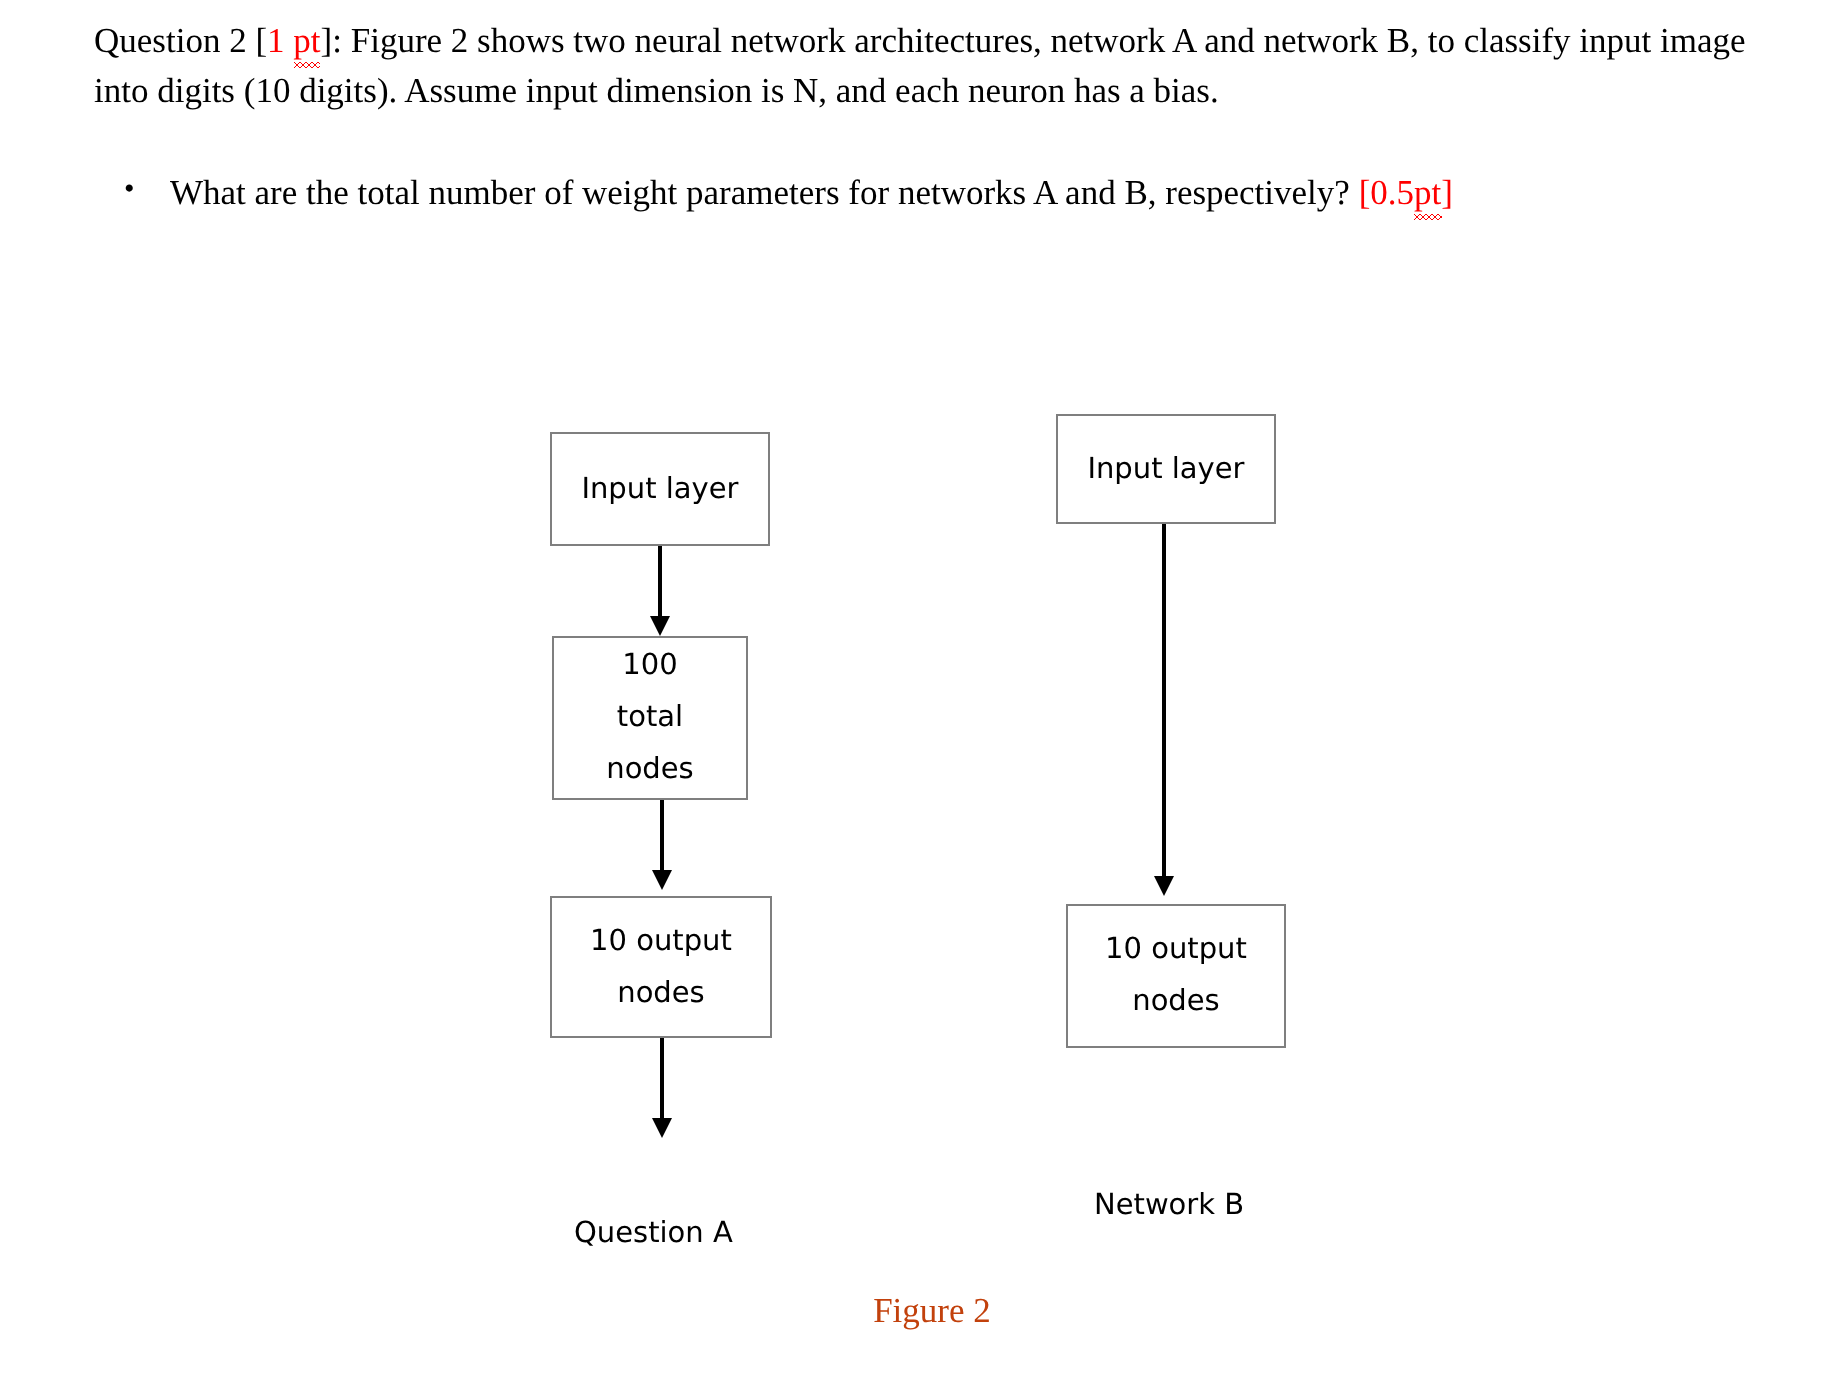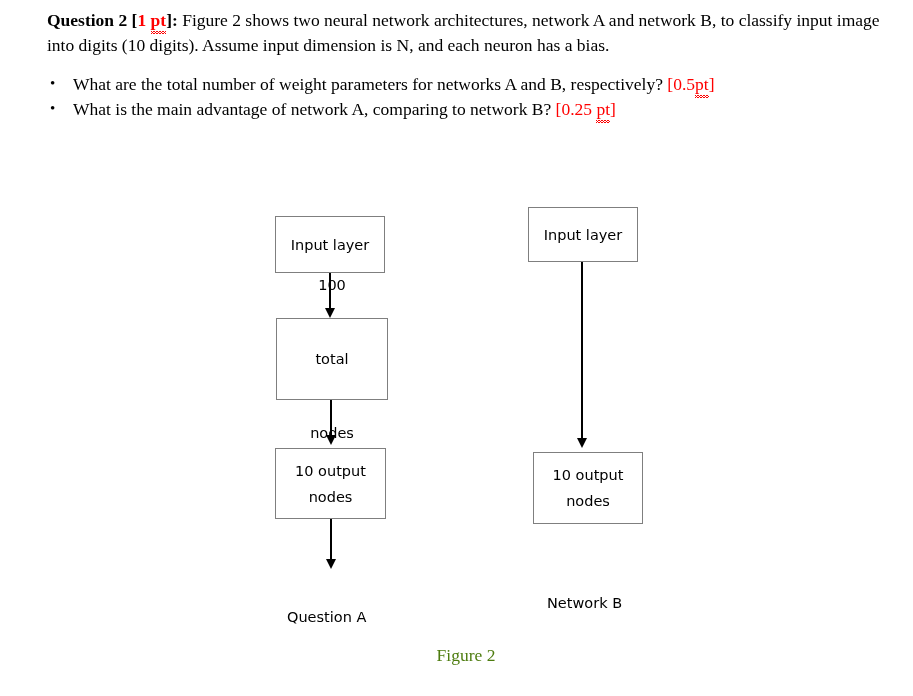--- a/index.html
+++ b/index.html
@@ -22,21 +22,21 @@
     left: 47px;
     top: 8px;
     width: 840px;
   }
   .q-intro {
     font-size: 17.5px;
     line-height: 25px;
     text-align: left;
   }
   .q-lead {
-    font-weight: bold;
+    font-weight: normal;
   }
   .red {
     color: #ff0000;
   }
   .spell {
     position: relative;
     display: inline-block;
   }
   .spell::after {
     content: "";
@@ -46,21 +46,21 @@
     bottom: -1px;
     height: 3px;
     background-image:
       linear-gradient(45deg, transparent 42%, #ff0000 42%, #ff0000 58%, transparent 58%),
       linear-gradient(-45deg, transparent 42%, #ff0000 42%, #ff0000 58%, transparent 58%);
     background-size: 3px 3px;
     background-repeat: repeat-x;
   }
 
   .bullets {
-    margin: 0;
+    margin: 12px;
     padding: 0;
     list-style: none;
     position: absolute;
     left: 38px;
     top: 72px;
     width: 800px;
   }
   .bullets li {
     position: relative;
     font-size: 17.5px;
@@ -103,21 +103,21 @@
     text-align: center;
     display: flex;
     flex-direction: column;
     align-items: center;
     justify-content: center;
   }
   .nodebox span { display: block; white-space: nowrap; }
 
   
   #boxA1 { left: 251px; top: 216px; width: 110px; height: 57px; }
-  #boxA2 { left: 252px; top: 318px; width: 112px; height: 82px; gap: 48px; }
+  #boxA2 { left: 252px; top: 318px; width: 98px; height: 82px; }
   #boxA3 { left: 251px; top: 448px; width: 111px; height: 71px; }
 
   
   #boxB1 { left: 504px; top: 207px; width: 110px; height: 55px; }
   #boxB2 { left: 509px; top: 452px; width: 110px; height: 72px; }
 
   
   .arrow {
     position: absolute;
     width: 0;
@@ -165,33 +165,32 @@
   #labelA { left: 263px; top: 609px; }
   #labelB { left: 523px; top: 595px; }
 
   .figure-caption {
     position: absolute;
     left: 0;
     top: 645px;
     width: 884px;
     text-align: center;
     font-size: 17.5px;
-    color: #4d7c0f;
+    color: #c2410c;
   }
 </style>
 </head>
 <body>
 
 <div class="question-block">
   <div class="q-intro"><span class="q-lead">Question 2</span><span class="q-lead"> [</span><span class="q-lead red">1</span><span class="q-lead red">&nbsp;</span><span class="q-lead red spell">pt</span><span class="q-lead">]</span><span class="q-lead">:</span><span> Figure 2 shows two neural network architectures, network A and network B, to classify input image into digits (10 digits). Assume input dimension is N, and each neuron has a bias.</span></div>
 </div>
 
 <ul class="bullets">
   <li class="wrap"><span>What are the total number of weight parameters for networks A and B, respectively? </span><span class="red">[0.5</span><span class="red spell">pt</span><span class="red">]</span></li>
-  <li><span>What is the main advantage of network A, comparing to network B? </span><span class="red">[0.25 </span><span class="red spell">pt</span><span class="red">]</span></li>
 </ul>
 
 <div class="figure-area">
 
   <div class="nodebox" id="boxA1">
     <span>Input layer</span>
   </div>
   <div class="arrow" id="arrA1">
     <div class="shaft"></div>
     <div class="head"></div>

